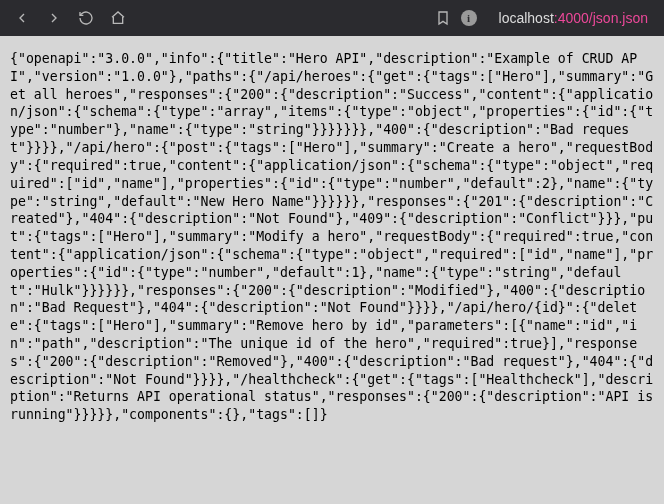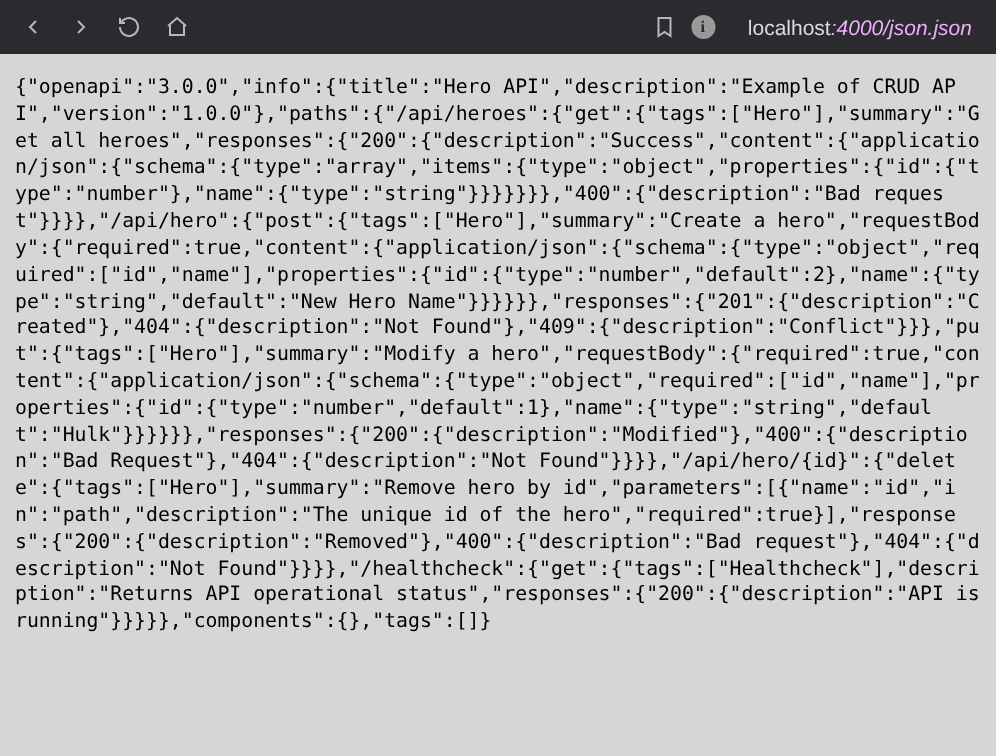--- a/index.html
+++ b/index.html
@@ -43,21 +43,21 @@
       background: #9a9a9a;
       color: #2b2b2f;
       display: flex;
       align-items: center;
       justify-content: center;
       font-size: 11px;
       font-weight: bold;
       font-family: serif;
     }
     .addr .host { color: #dcdcdc; padding-left: 16px; }
-    .addr .path { color: #f0abfc; font-style: italic; }
+    .addr .path { color: #ec4899; }
     .content {
       padding: 14px 10px;
       font-family: "DejaVu Sans Mono", Menlo, Consolas, monospace;
       font-size: 13.2px;
       line-height: 1.35;
       color: #000;
       white-space: pre-wrap;
       word-break: break-all;
     }
   </style>

